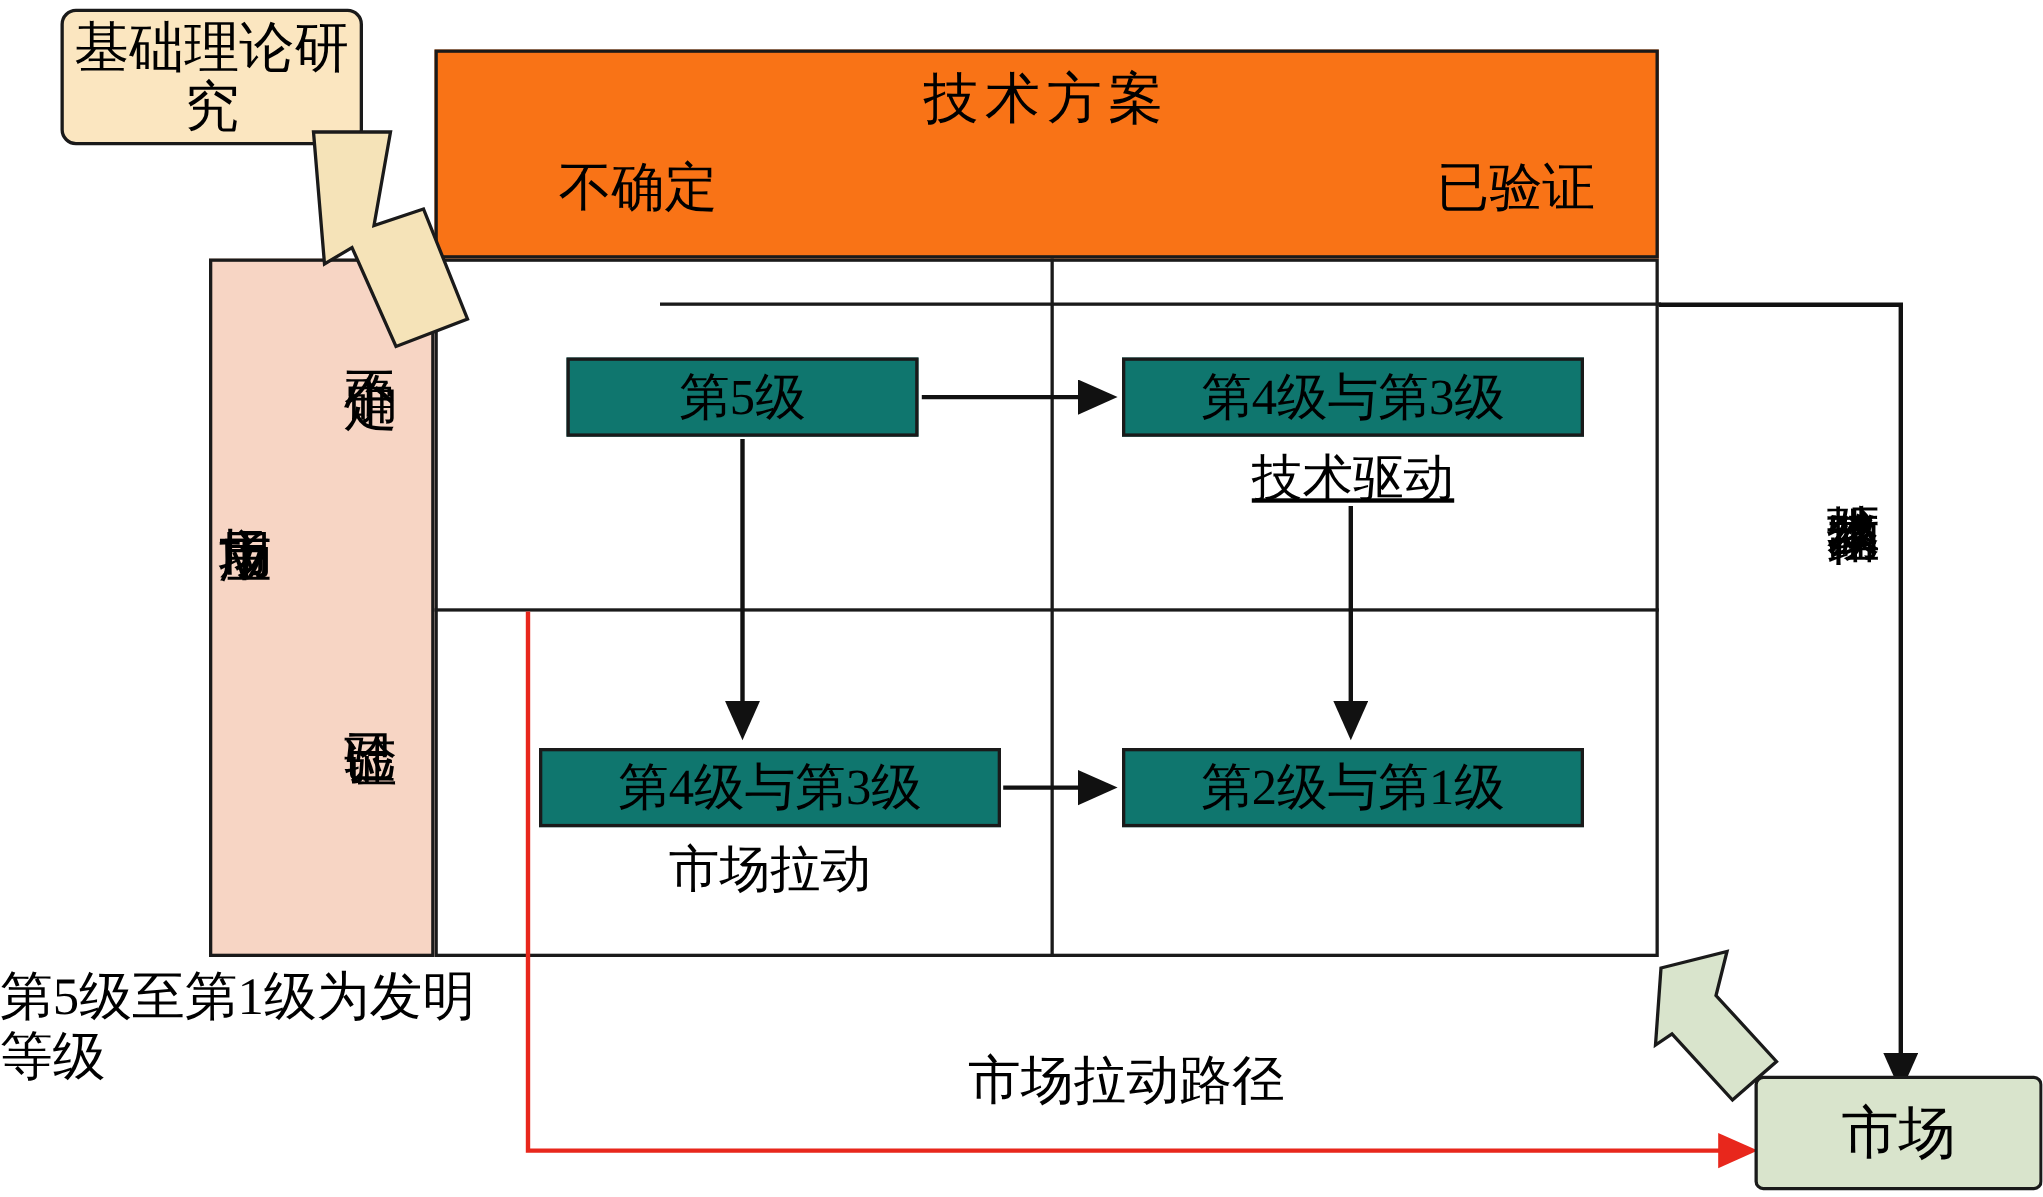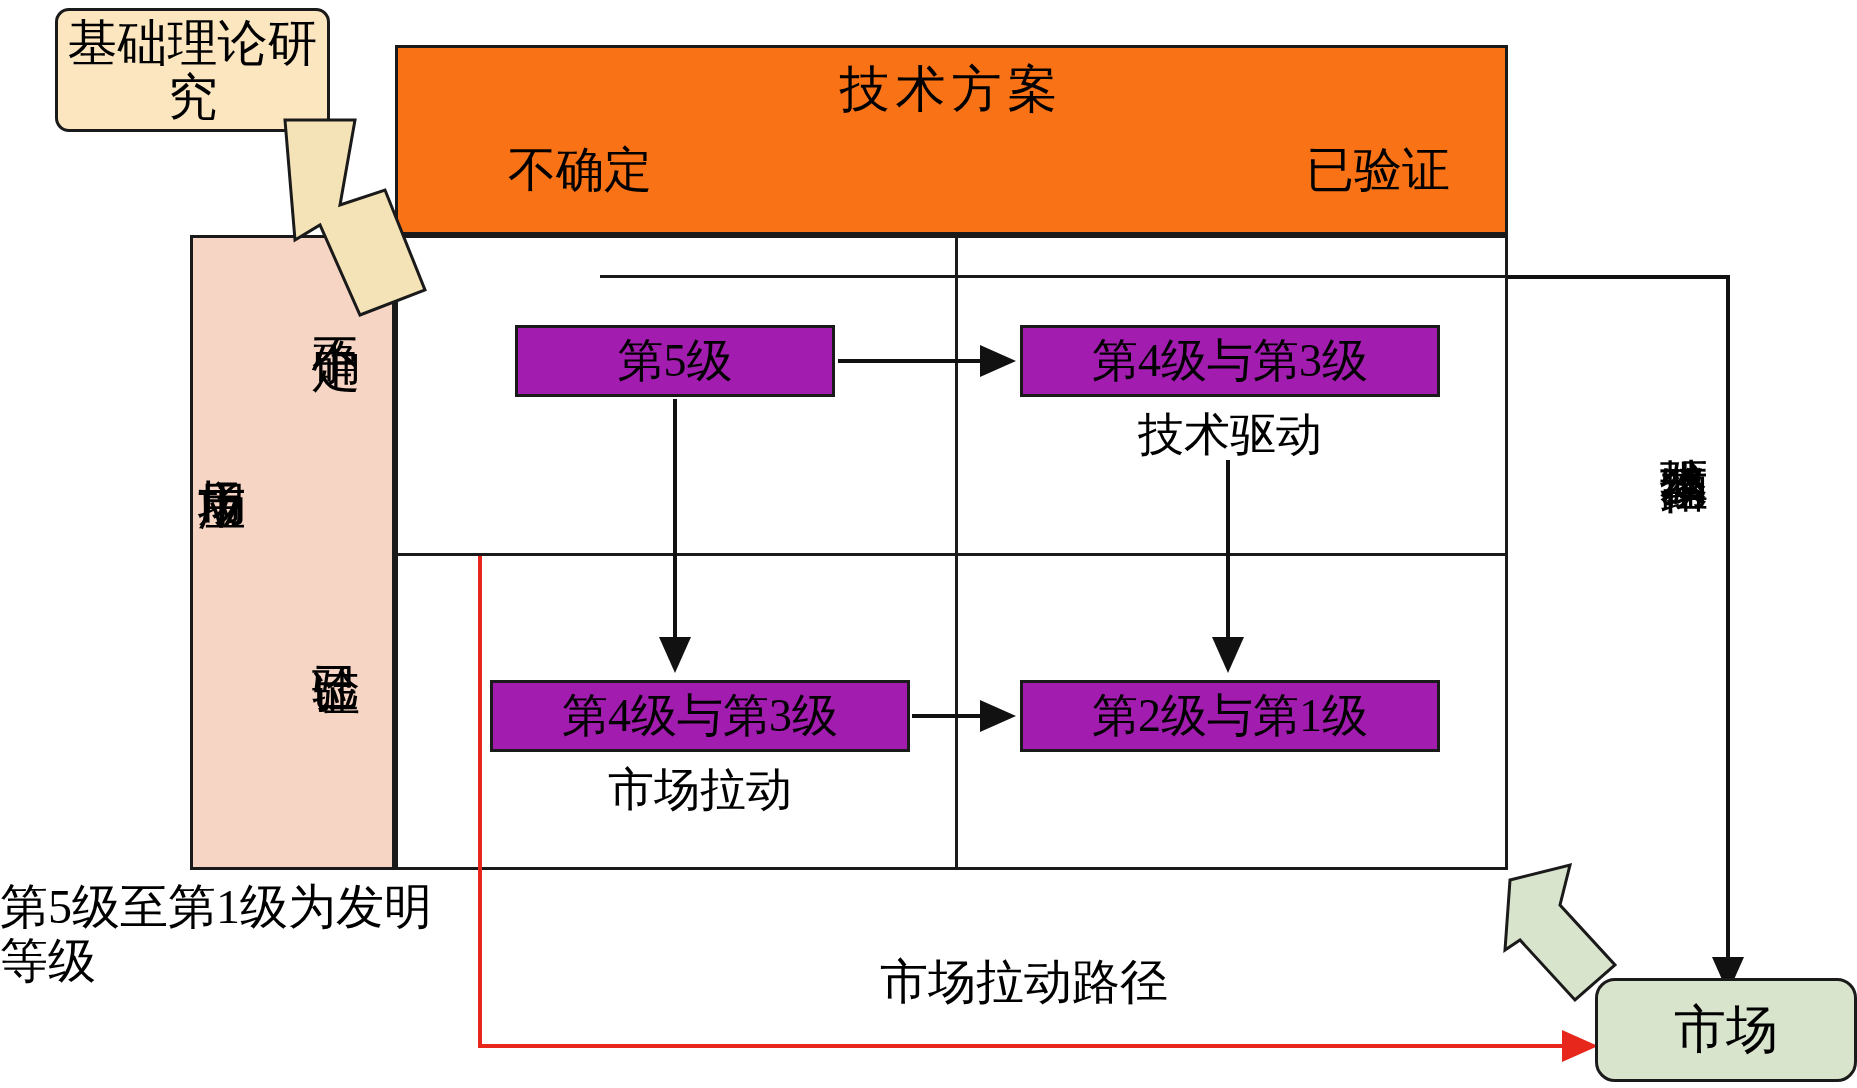--- a/index.html
+++ b/index.html
@@ -120,42 +120,42 @@
   }
   #matrix-toprule {
     left: 600px; top: 275px;
     width: 910px; height: 3px;
     background: #1a1a1a;
     z-index: 3;
   }
 
   
   .lvl-box {
-    background: #a21caf;
+    background: #0f766e;
     border: 3px solid #1a1a1a;
     box-sizing: border-box;
     display: flex;
     align-items: center;
     justify-content: center;
     font-size: 46px;
     color: #000;
     z-index: 5;
   }
   #box-l5 { left: 515px; top: 325px; width: 320px; height: 72px; }
   #box-l43t { left: 1020px; top: 325px; width: 420px; height: 72px; }
   #box-l43m { left: 490px; top: 680px; width: 420px; height: 72px; }
   #box-l21 { left: 1020px; top: 680px; width: 420px; height: 72px; }
 
   .sub-label {
     position: absolute;
     font-size: 46px;
     text-align: center;
     z-index: 5;
   }
-  #sub-tech { left: 1020px; top: 404px; width: 420px; }
+  #sub-tech { left: 1020px; top: 404px; width: 420px; text-decoration: underline; }
   #sub-market { left: 490px; top: 759px; width: 420px; }
 
   
   #note-left {
     left: 0px; top: 880px;
     width: 470px;
     text-align: left;
     font-size: 48px;
     line-height: 1.12;
     z-index: 5;
@@ -173,21 +173,21 @@
     left: 1660px; top: 420px;
     z-index: 5;
   }
 
   
   #market-oval {
     left: 1595px; top: 978px;
     width: 262px; height: 104px;
     background: #d9e4cc;
     border: 3px solid #1a1a1a;
-    border-radius: 20px;
+    border-radius: 8px;
     box-sizing: border-box;
     display: flex;
     align-items: center;
     justify-content: center;
     font-size: 52px;
     z-index: 6;
   }
 
   svg.overlay {
     position: absolute;

